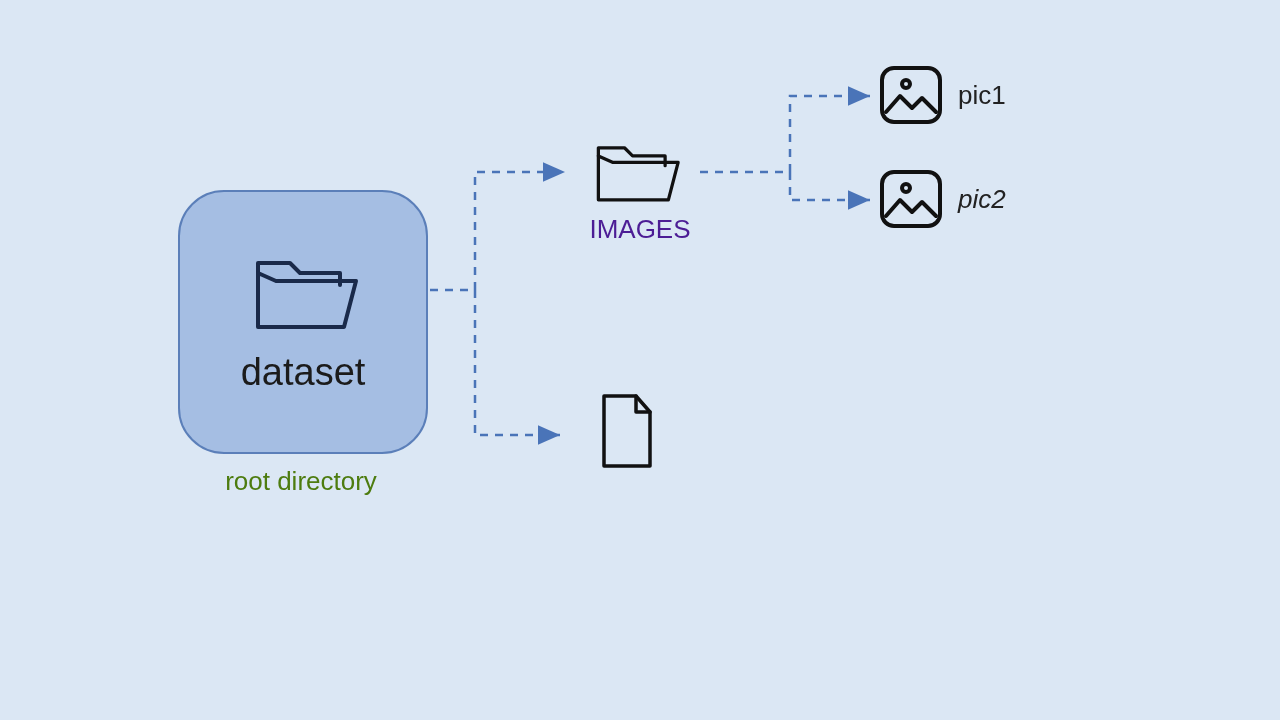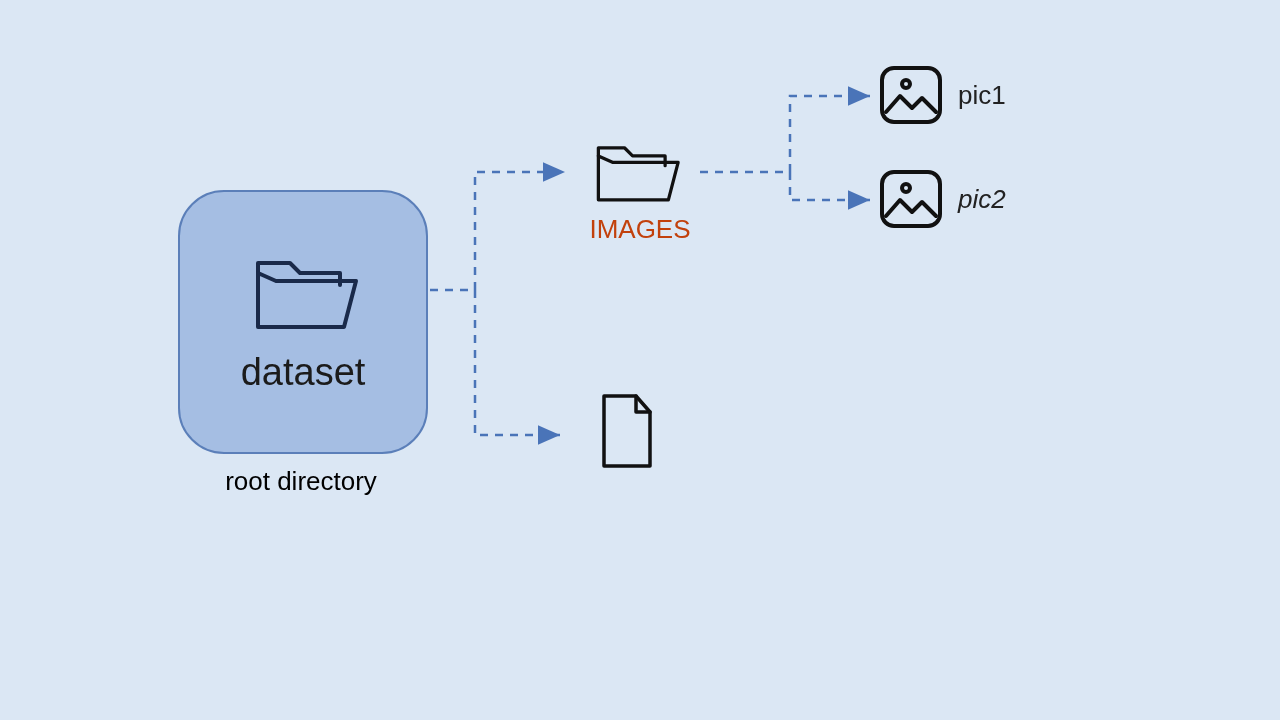--- a/index.html
+++ b/index.html
@@ -39,27 +39,27 @@
     margin-top: 10px;
     color: #1b1b1b;
   }
   .root-caption {
     left: 178px;
     top: 466px;
     width: 246px;
     text-align: center;
     font-size: 26px;
     font-weight: 300;
-    color: #000000;
+    color: #4d7c0f;
   }
 
   .node-label {
     font-size: 26px;
     font-weight: 300;
-    color: #c2410c;
+    color: #4c1d95;
     text-align: center;
   }
   .file-label {
     font-size: 26px;
     font-weight: 300;
     color: #222;
   }
 
   svg { overflow: visible; }
 </style>

